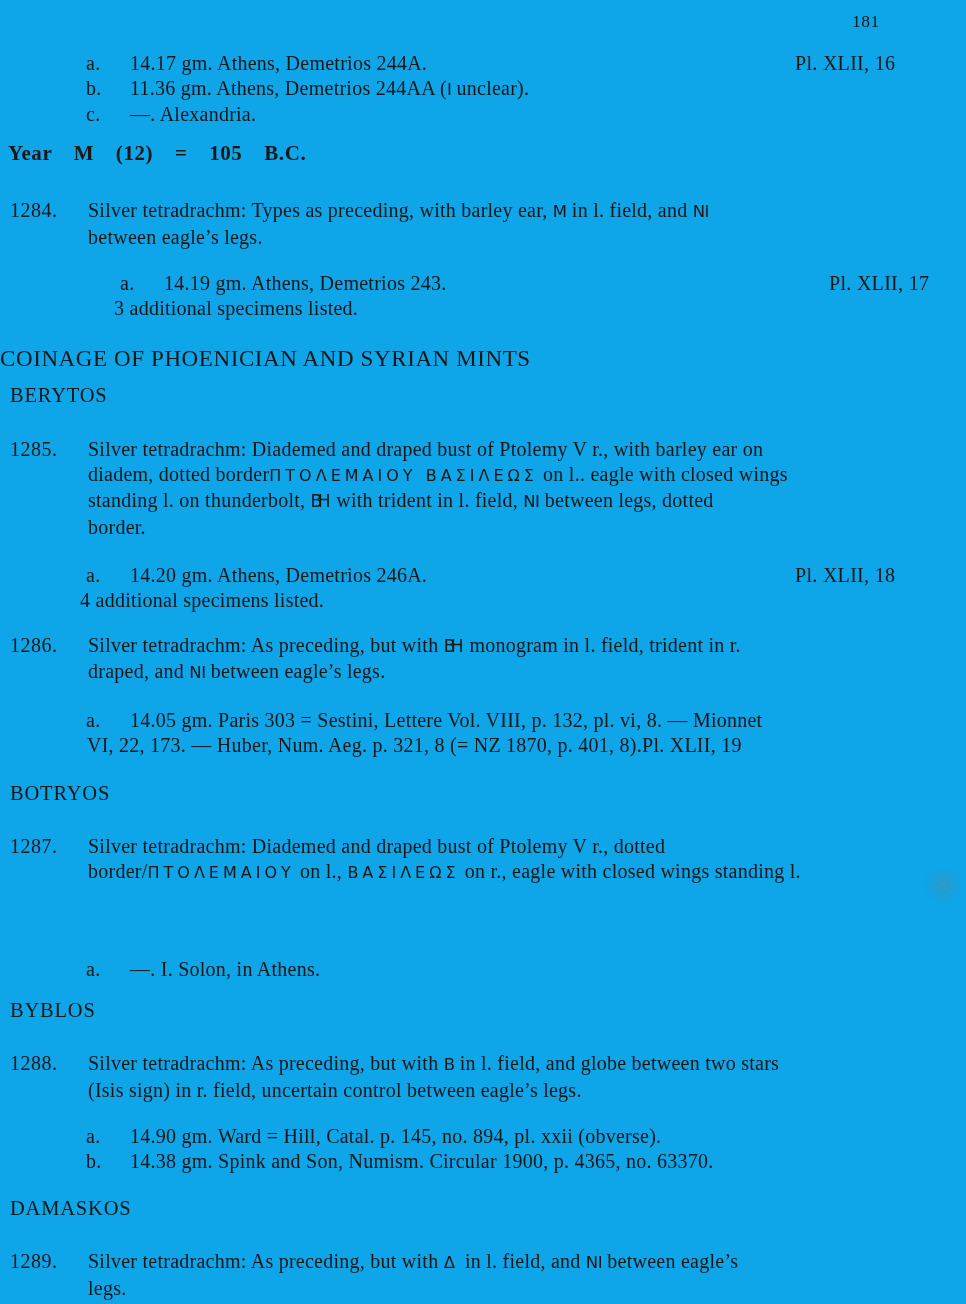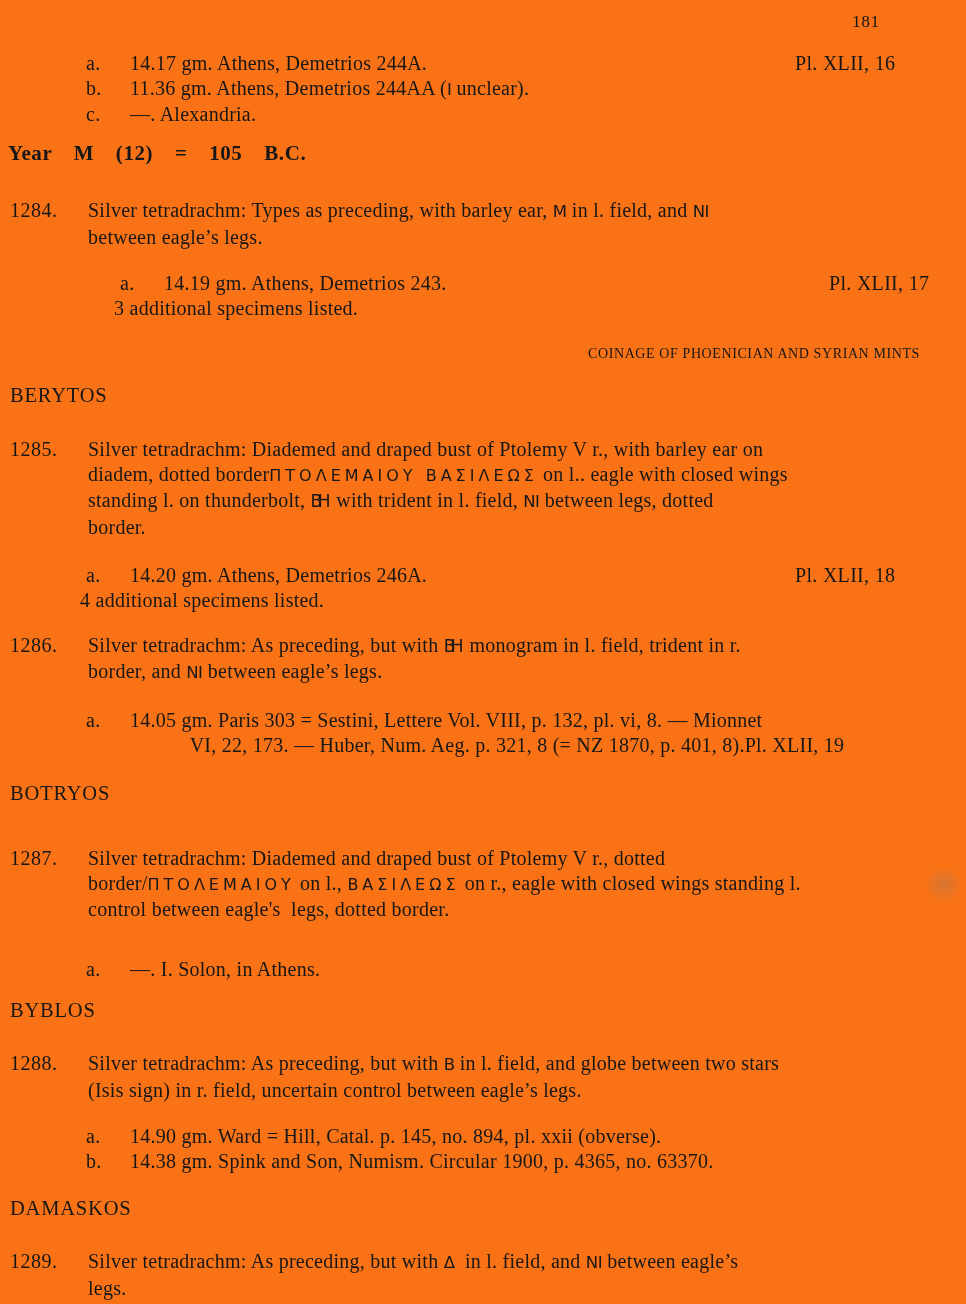--- a/index.html
+++ b/index.html
@@ -1,33 +1,33 @@
 <!DOCTYPE html>
 <html><head>
 <meta charset="utf-8">
 <style>
   html,body { margin:0; padding:0; background:#ffffff; }
   .page {
     position:relative; width:966px; height:1304px;
-    background:#f97316;
+    background:#0ea5e9;
     font-family:"Liberation Serif", serif;
     font-size:20px; color:#171717;
     overflow:hidden;
   }
   .pagenum { position:absolute; left:852px; top:11px; font-size:17.5px; letter-spacing:0.5px; }
   .block { position:absolute; left:0; width:966px; }
   .line { position:relative; white-space:pre; line-height:24.6px; padding-left:88px; letter-spacing:0.25px; }
   .entry-num { position:absolute; left:10px; top:0; letter-spacing:0.5px; }
   .spec-row { position:relative; white-space:pre; line-height:25px; padding-left:86px; letter-spacing:0.25px; }
   .spec-label { display:inline-block; width:44px; }
-  .spec-cont { white-space:pre; line-height:25px; padding-left:68px; letter-spacing:0.25px;text-align:center; }
+  .spec-cont { white-space:pre; line-height:25px; padding-left:87px; letter-spacing:0.25px; }
   .plate { position:absolute; left:795px; top:0; letter-spacing:0.3px;text-align:center; }
   .note { white-space:pre; line-height:25px; padding-left:80px; letter-spacing:0.25px; }
   .year { padding-left:8px; font-weight:bold; font-size:21px; white-space:pre; letter-spacing:0.6px; word-spacing:5px; }
-  .center-head { width:920px; text-align:right; letter-spacing:0.6px; font-size:14px; white-space:pre; }
+  .center-head { width:920px; text-align:left; letter-spacing:0.6px; font-size:23px; white-space:pre; }
   .mint { padding-left:10px; letter-spacing:0.8px; font-size:20.5px; white-space:pre; }
   .greek { font-family:"DejaVu Sans", sans-serif; font-size:16px; letter-spacing:4px; }
   .mono  { font-family:"DejaVu Sans", sans-serif; font-size:16.5px; letter-spacing:-0.5px; }
   .lig   { font-family:"DejaVu Sans", sans-serif; font-size:17px; letter-spacing:-4.5px; padding-right:5px; }
   .smudge {
     position:absolute; left:924px; top:870px; width:36px; height:32px;
     background:radial-gradient(circle at 55% 45%, rgba(125,125,120,0.30), rgba(125,125,120,0.10) 45%, rgba(125,125,120,0) 70%);
     filter:blur(1px);
   }
 </style>
@@ -58,31 +58,30 @@
         <div class="line"><span>diadem, dotted border</span><span class="greek">ΠΤΟΛΕΜΑΙΟΥ ΒΑΣΙΛΕΩΣ</span><span> on l.. eagle with closed wings</span></div>
         <div class="line"><span>standing l. on thunderbolt, </span><span class="lig">ΒΗ</span><span> with trident in l. field, </span><span class="mono">ΝΙ</span><span> between legs, dotted</span></div>
         <div class="line"><span>border.</span></div>
       </div>
       <div class="block" style="top: 563px;">
         <div class="spec-row"><span class="spec-label">a.</span><span>14.20 gm. Athens, Demetrios 246A.</span><span class="plate">Pl. XLII, 18</span></div>
         <div class="note">4 additional specimens listed.</div>
       </div>
       <div class="block" style="top: 633px;">
         <div class="line"><span class="entry-num">1286.</span><span>Silver tetradrachm: As preceding, but with </span><span class="lig">ΒΗ</span><span> monogram in l. field, trident in r.</span></div>
-        <div class="line"><span>border, and </span><span class="mono">ΝΙ</span><span> between eagle’s legs.</span></div>
+        <div class="line"><span>draped, and </span><span class="mono">ΝΙ</span><span> between eagle’s legs.</span></div>
       </div>
       <div class="block" style="top: 708px;">
         <div class="spec-row"><span class="spec-label">a.</span><span>14.05 gm. Paris 303 = Sestini, Lettere Vol. VIII, p. 132, pl. vi, 8. — Mionnet</span></div>
         <div class="spec-cont">VI, 22, 173. — Huber, Num. Aeg. p. 321, 8 (= NZ 1870, p. 401, 8).Pl. XLII, 19</div>
       </div>
       <div class="block mint" style="top: 782px;">BOTRYOS</div>
-      <div class="block" style="top: 834px; margin-top: 12px;">
+      <div class="block" style="top: 834px;">
         <div class="line"><span class="entry-num">1287.</span><span>Silver tetradrachm: Diademed and draped bust of Ptolemy V r., dotted</span></div>
         <div class="line"><span>border/</span><span class="greek">ΠΤΟΛΕΜΑΙΟΥ</span><span> on l., </span><span class="greek">ΒΑΣΙΛΕΩΣ</span><span> on r., eagle with closed wings standing l.</span></div>
-        <div class="line"><span>control between eagle's  legs, dotted border.</span></div>
       </div>
       <div class="block" style="top: 957px;">
         <div class="spec-row"><span class="spec-label">a.</span><span>—. I. Solon, in Athens.</span></div>
       </div>
       <div class="block mint" style="top: 999px;">BYBLOS</div>
       <div class="block" style="top: 1051px;">
         <div class="line"><span class="entry-num">1288.</span><span>Silver tetradrachm: As preceding, but with </span><span class="mono">Β</span><span> in l. field, and globe between two stars</span></div>
         <div class="line"><span>(Isis sign) in r. field, uncertain control between eagle’s legs.</span></div>
       </div>
       <div class="block" style="top: 1124px;">

